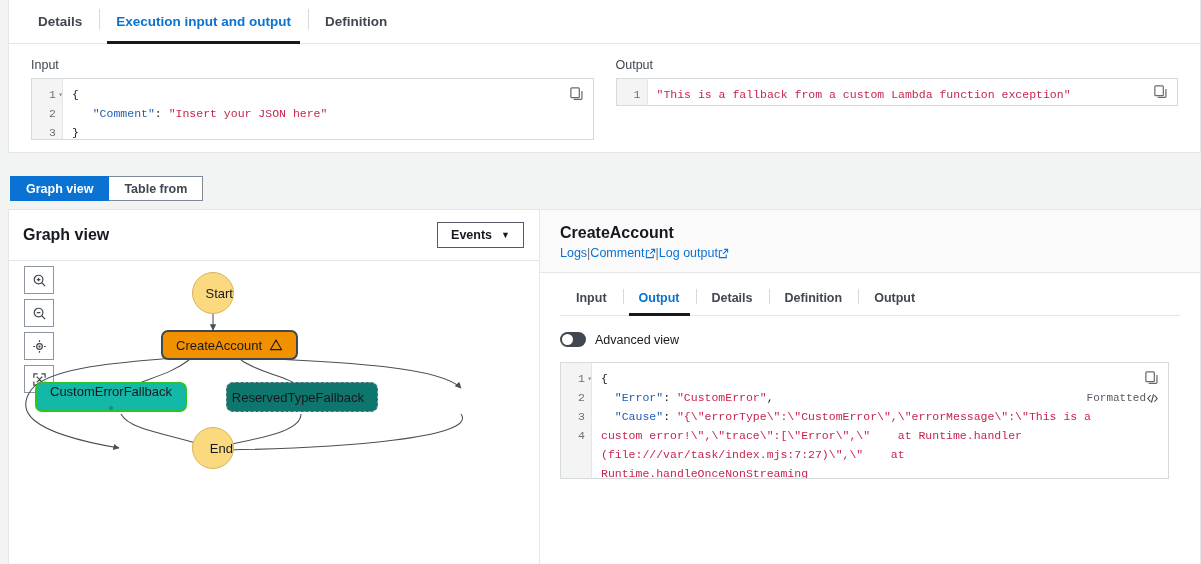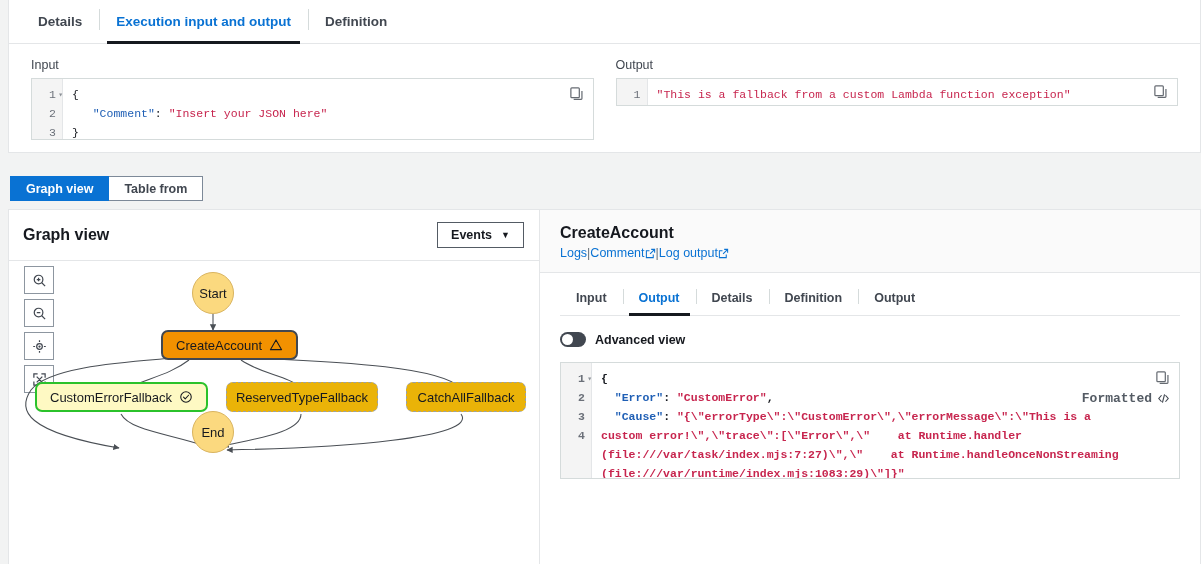--- a/index.html
+++ b/index.html
@@ -110,33 +110,33 @@
 
   .zoom-ctrls { position: absolute; left: 15px; top: 56px; }
   .zoom-btn {
     width: 30px; height: 28px; border: 1px solid #8d96a0; background: #fff;
     margin-bottom: 5px; display: flex; align-items: center; justify-content: center;
     cursor: pointer;
   }
 
   .canvas { position: absolute; left: 0; top: 52px; right: 0; bottom: 0; overflow: hidden; }
 
-  .node { position: absolute; display: flex; align-items: center; justify-content: center; }
+  .node { position: absolute; display: flex; align-items: center; justify-content: flex-end; }
   .node-round {
     border-radius: 50%; width: 42px; height: 42px;
     background: #fbd97f; border: 1px solid #d9b45f;
     font-size: 13px; color: #16191f;
   }
   .node-box {
     border-radius: 7px; height: 30px; padding: 0 13px;
     font-size: 13px; color: #16191f; gap: 7px; white-space: nowrap;
   }
   .node-orange { background: #f29100; border: 2px solid #414750; }
-  .node-green  { background: #fef9c3; border: 2px solid #2bc22b; }
-  .node-dashed { background: #eab308; border: 1px dashed #9aa0a6; }
+  .node-green  { background: #14b8a6; border: 2px solid #2bc22b; flex-direction: column; }
+  .node-dashed { background: #0f766e; border: 1px dashed #9aa0a6; }
 
   
   .detail-pane { flex: 1; min-width: 0; display: flex; flex-direction: column; }
   .detail-head { padding: 14px 20px 12px 20px; border-bottom: 1px solid #e4e6e8; background: #fafafa; }
   .detail-title { font-size: 16px; font-weight: bold; margin-bottom: 4px; }
   .detail-links { font-size: 12.5px; color: #0972d3; display: flex; align-items: center; }
   .detail-links a { color: #0972d3; text-decoration: none; cursor: pointer; }
   .sep { color: #687078; }
 
   .detail-tabs { display: flex; padding: 0 20px; margin-top: 10px; position: relative; }
@@ -148,36 +148,36 @@
     font-weight: bold; font-size: 12.5px; color: #414750; cursor: pointer;
   }
   .dtab + .dtab::before {
     content: ""; position: absolute; left: 0; top: 6px; bottom: 12px; width: 1px; background: #d5dbdb;
   }
   .dtab.active { color: #0972d3; }
   .dtab.active::after {
     content: ""; position: absolute; left: 6px; right: 6px; bottom: 0; height: 3px; background: #16191f; z-index: 2;
   }
 
-  .detail-body { padding: 16px 20px 0 20px; flex: 1; min-width: 0; font-weight: bold; }
+  .detail-body { padding: 16px 31px 0 20px; flex: 1; min-width: 0; }
   .toggle-row { display: flex; align-items: center; gap: 9px; margin-bottom: 15px; }
   .toggle {
     width: 26px; height: 15px; border-radius: 8px; background: #414750;
     position: relative; cursor: pointer; flex: none;
   }
   .toggle .knob {
     position: absolute; left: 2px; top: 2px; width: 11px; height: 11px;
     border-radius: 50%; background: #fff;
   }
   .toggle-label { font-size: 12.5px; color: #16191f; }
 
   .fmt {
     position: absolute; right: 9px; top: 26px;
-    display: flex; align-items: center; gap: 5px;
-    font-size: 13px; color: #545b64;
+    display: flex; align-items: center; 
+    font-size: 11px; color: #545b64;
   }
 </style>
 </head>
 <body>
 
 <div class="top-card">
   <div class="tabbar">
     <div class="tab">
         <span>Details</span>
       </div>
@@ -309,25 +309,22 @@
         <svg width="14" height="14" viewBox="0 0 16 16" fill="none" stroke="#16191f" stroke-width="1.2">
           <circle cx="8" cy="8" r="6"></circle>
             <path d="M5.2 8.2 7.1 10.1 10.9 6" stroke-linecap="round" stroke-linejoin="round"></path>
         </svg>
       </div>
 
       <div class="node node-box node-dashed" style="left:217px; top:120px; width:152px;">
         <span>ReservedTypeFallback</span>
       </div>
 
-      <div class="node node-box node-dashed" style="left:397px; top:120px; width:120px;">
-        <span>CatchAllFallback</span>
-      </div>
-
-      <div class="node node-round" style="left:183px; top:149px;">
+
+      <div class="node node-round" style="left:183px; top:165px;">
         <span>End</span>
       </div>
     </div>
   </div>
 
   <div class="detail-pane">
     <div class="detail-head">
       <div class="detail-title">CreateAccount</div>
       <div class="detail-links">
         <a>Logs</a>

